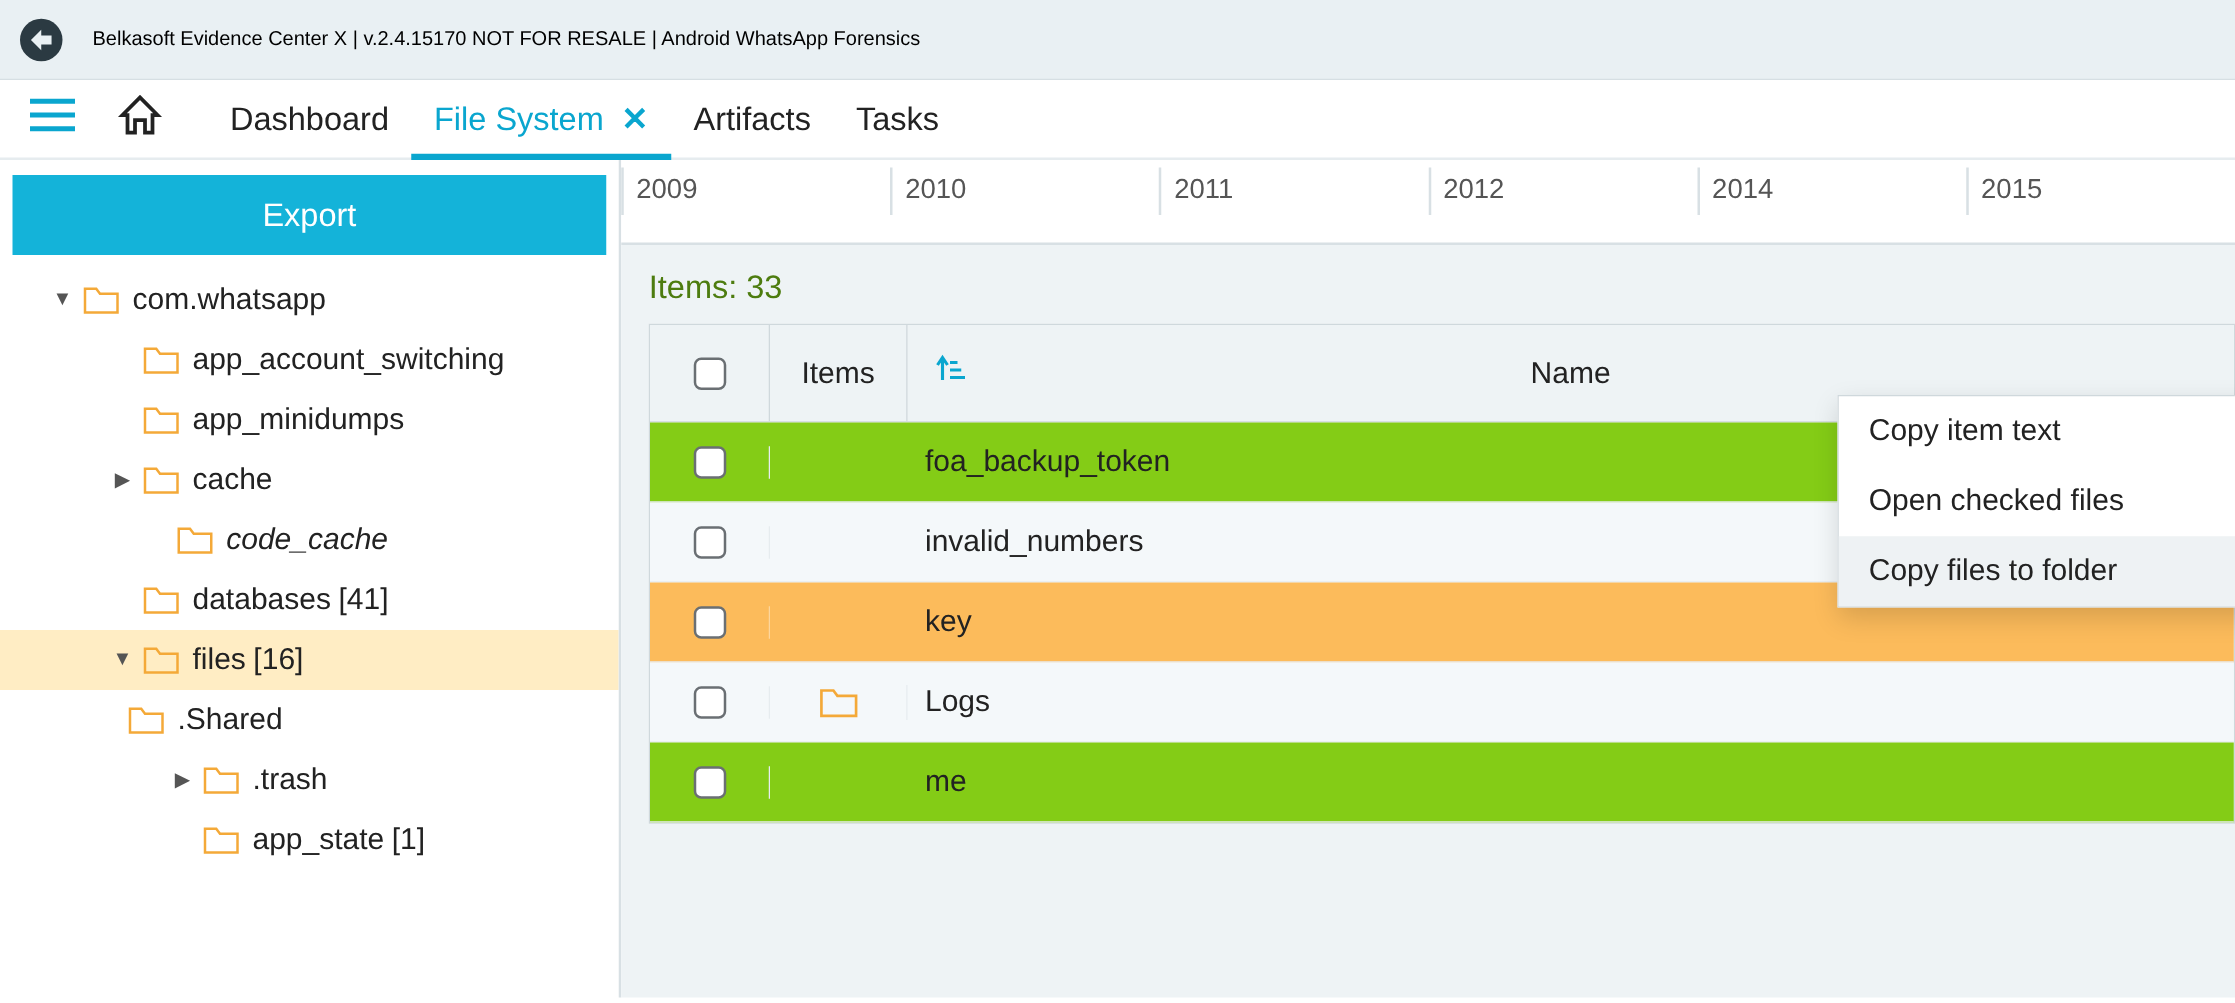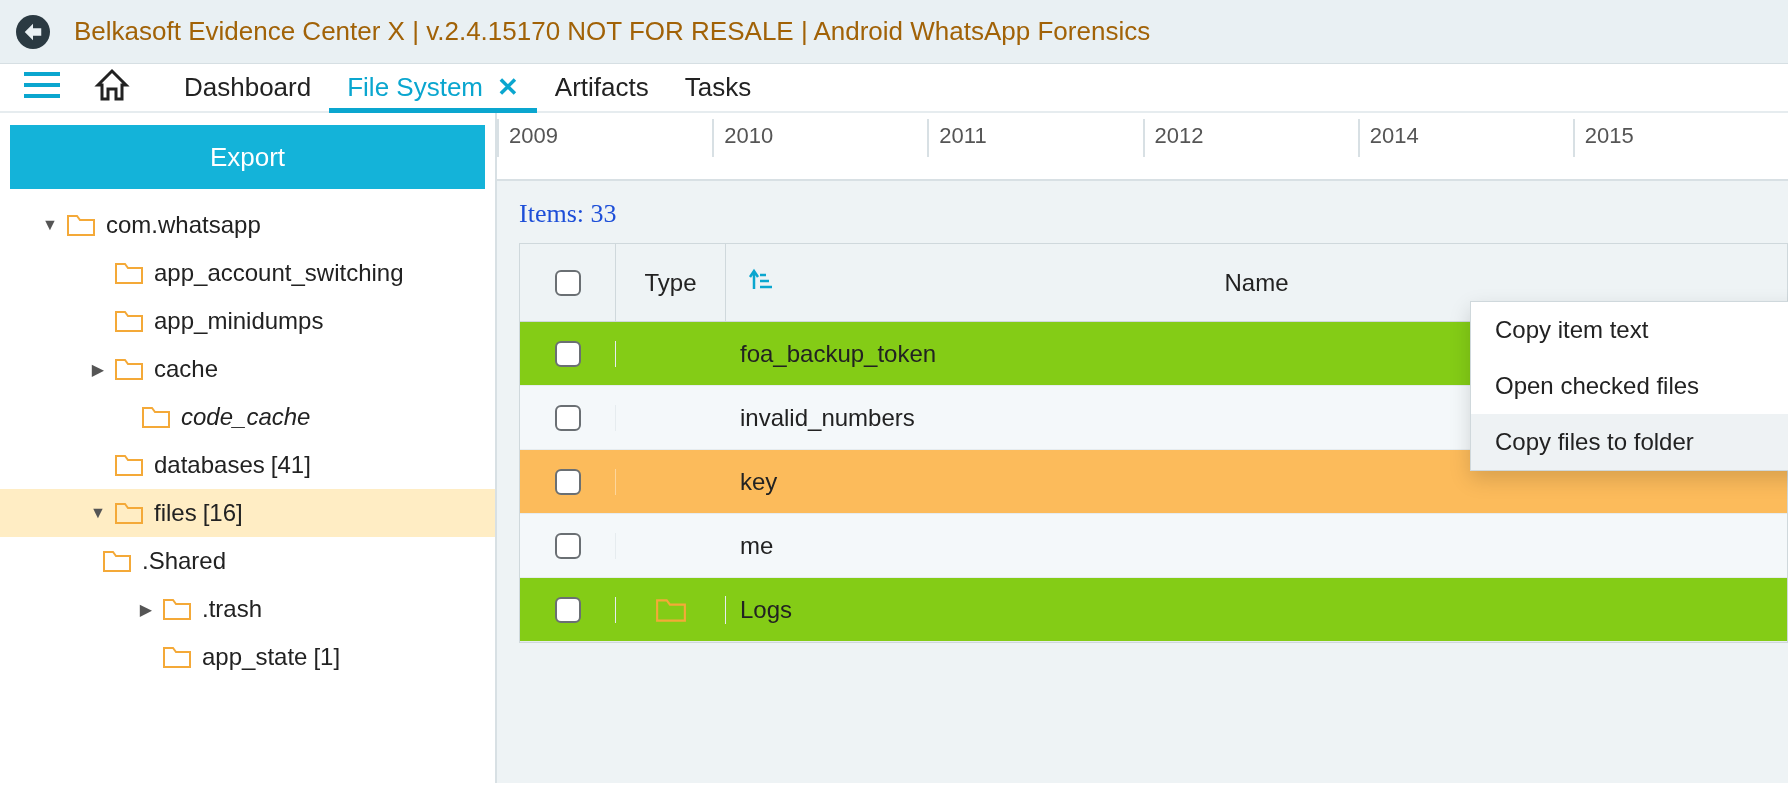--- a/index.html
+++ b/index.html
@@ -21,24 +21,24 @@
     border-bottom: 1px solid #d6dfe3;
   }
   .titlebar .logo {
     width: 34px; height: 34px;
     border-radius: 50%;
     background: #2b3a42;
     display:flex;align-items:center;justify-content:center;
     margin-right: 24px;
   }
   .titlebar .logo svg { width: 22px; height: 22px; }
-  .titlebar .title { font-size: 26px; color: #a16207; }
+  .titlebar .title { font-size: 16px; color: #000000; }
   
   .tabbar {
-    height: 49px;
+    height: 64px;
     background: #fff;
     border-bottom: 2px solid #e6ecef;
     display: flex;
     align-items: center;
     padding-left: 22px;
   }
   .hamburger { margin-right: 30px; cursor: pointer; }
   .hamburger svg { width: 40px; height: 30px; }
   .home-icon { margin-right: 34px; cursor: pointer; }
   .home-icon svg { width: 40px; height: 40px; }
@@ -88,21 +88,21 @@
     border-bottom: 2px solid #d8e0e4; padding-top:6px;
     position: relative;
   }
   .timeline-year {
     flex:1; border-left: 2px solid #d8e0e4; height: 38px;
     padding: 4px 10px; color:#555; font-size:22px;
   }
   .timeline-year:first-child { border-left: 2px solid #d8e0e4; margin-left:0; }
   
   .items-area { flex:1; background:#eef3f5; padding: 18px 0 0 22px; position:relative; }
-  .items-label { font-size: 26px; color:#1d4ed8; margin-bottom: 14px; font-family: Liberation Serif, serif; }
+  .items-label { font-size: 26px; color:#4d7c0f; margin-bottom: 14px; }
   
   .grid { background:#fff; border: 1px solid #cfd8dc; margin-right: 0; }
   .grid-header { display:flex; background:#eef3f5; border-bottom: 1px solid #cfd8dc; height: 78px; }
   .col-check { width: 96px; border-right: 1px solid #cfd8dc; display:flex; align-items:center; justify-content:center;}
   .col-type  { width: 110px; border-right: 1px solid #cfd8dc; display:flex; align-items:center; justify-content:center; font-size:24px;}
   .col-name  { flex:1; display:flex; align-items:center; justify-content:center; font-size:24px; position:relative;}
   .sort-icon { position:absolute; left: 22px; }
   .sort-icon svg { width: 26px; height: 26px; }
   
   .grid-row { display:flex; height: 64px; border-bottom: 1px solid #e6ecef; align-items:center; background:#84cc16;}
@@ -282,21 +282,21 @@
         <div class="timeline-year">2015</div>
       </div>
     <div class="items-area">
       <div class="items-label">Items: 33</div>
       <div class="grid">
         <div class="grid-header">
           <div class="col-check">
               <div class="checkbox"></div>
             </div>
           <div class="col-type">
-              <span>Type</span>
+              <span>Items</span>
             </div>
           <div class="col-name">
             <span class="sort-icon">
               <svg viewBox="0 0 26 26">
                   <path d="M6 4 L6 22 M2 10 L6 4 L10 10" fill="none" stroke="#0aa6cf" stroke-width="2.5"></path>
                   <line x1="12" y1="8" x2="18" y2="8" stroke="#0aa6cf" stroke-width="2.5"></line>
                   <line x1="12" y1="14" x2="21" y2="14" stroke="#0aa6cf" stroke-width="2.5"></line>
                   <line x1="12" y1="20" x2="24" y2="20" stroke="#0aa6cf" stroke-width="2.5"></line>
                 </svg>
             </span>
@@ -322,34 +322,34 @@
               <div class="cell-check">
                 <div class="checkbox"></div>
               </div>
               <div class="cell-type"></div>
               <div class="cell-name">key</div>
             </div>
             <div class="grid-row">
               <div class="cell-check">
                 <div class="checkbox"></div>
               </div>
-              <div class="cell-type"></div>
-              <div class="cell-name">me</div>
-            </div>
-            <div class="grid-row">
-              <div class="cell-check">
-                <div class="checkbox"></div>
-              </div>
               <div class="cell-type">
                 <svg viewBox="0 0 30 26">
                   <path d="M2 4 L11 4 L14 8 L28 8 L28 23 L2 23 Z" fill="none" stroke="#f4a938" stroke-width="2"></path>
                 </svg>
               </div>
               <div class="cell-name">Logs</div>
             </div>
+            <div class="grid-row">
+              <div class="cell-check">
+                <div class="checkbox"></div>
+              </div>
+              <div class="cell-type"></div>
+              <div class="cell-name">me</div>
+            </div>
           </div>
       </div>
 
       <div class="context-menu" id="ctx">
           <div class="context-item">Copy item text</div>
           <div class="context-item">Open checked files</div>
           <div class="context-item hover">Copy files to folder</div>
         </div>
     </div>
   </div>

